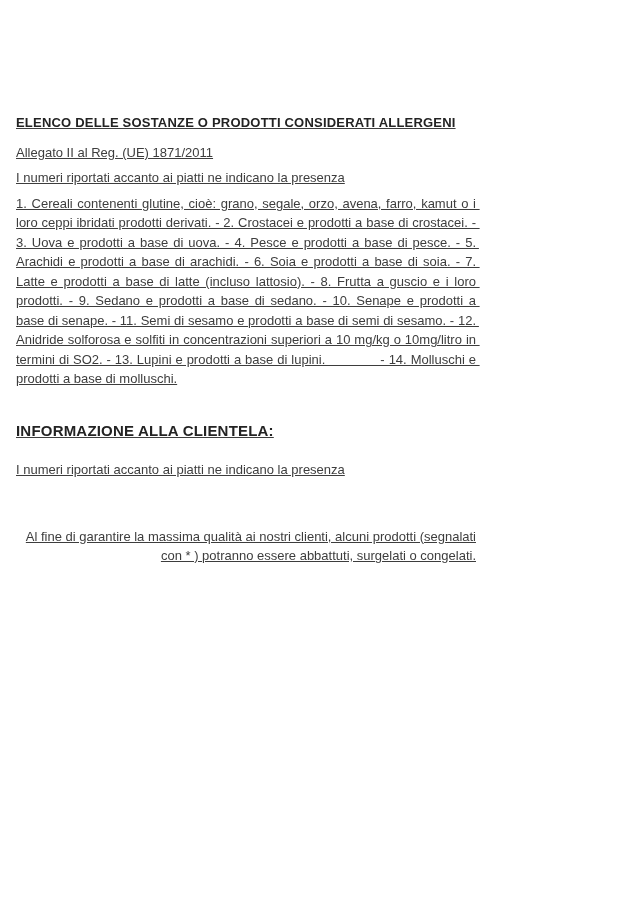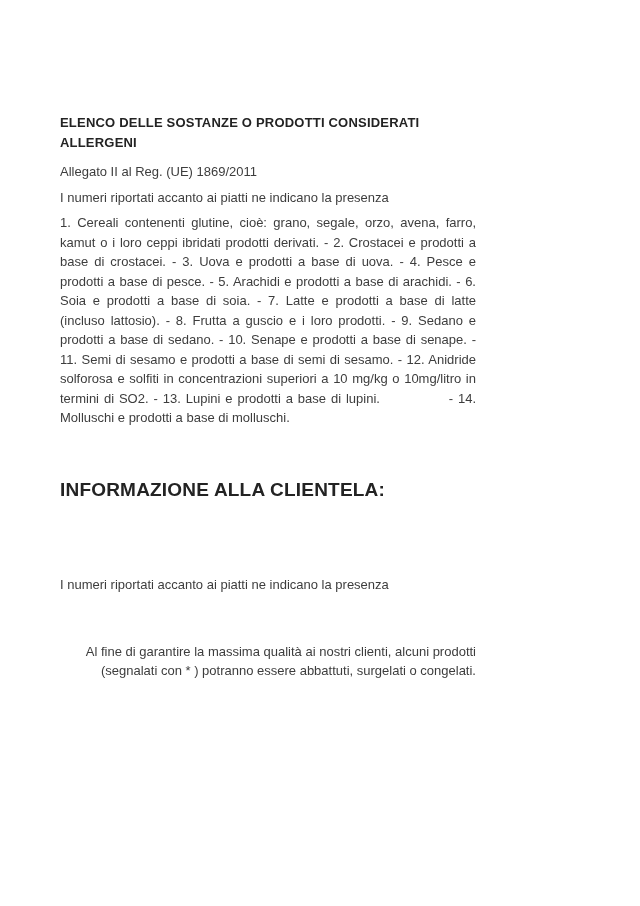--- a/index.html
+++ b/index.html
@@ -14,22 +14,23 @@
     font-family: "Liberation Sans", "DejaVu Sans", sans-serif;
     color: #3d3d3d;
     font-size: 13px;
     line-height: 19.5px;
     -webkit-font-smoothing: antialiased;
   }
   .page {
     width: 516px;
     height: 906px;
     background: #ffffff;
-    padding: 113px 40px 40px 60px;
+    padding: 113px 40px 40px 16px;
     overflow: hidden;
+    text-decoration: underline;
   }
   h1, h2, p { margin: 0; padding: 0; font-weight: normal; }
 
   .doc-title {
     font-size: 13px;
     font-weight: bold;
     color: #232323;
     letter-spacing: 0.2px;
     margin-bottom: 10px;
   }
@@ -37,28 +38,28 @@
     margin-bottom: 6px;
   }
   .note1 {
     margin-bottom: 6px;
   }
   .para {
     text-align: justify;
   }
   .allergen-list {
     white-space: pre-wrap;
-    margin-bottom: 52px;
+    margin-bottom: 32px;
   }
   .info-heading {
-    font-size: 19px;
+    font-size: 15px;
     font-weight: bold;
     color: #232323;
     letter-spacing: 0.2px;
-    margin-bottom: 76px;
+    margin-bottom: 20px;
   }
   .customer-notice {
     margin-bottom: 9px;
   }
   .emphasis {
     font-style: italic;
     text-decoration: underline;
     text-underline-offset: 3px;
   }
   .presence-note-2 {
@@ -68,21 +69,21 @@
     text-align: right;
   }
 </style>
 </head>
 <body>
 
 <div class="page">
 
   <h1 class="doc-title">ELENCO DELLE SOSTANZE O PRODOTTI CONSIDERATI ALLERGENI</h1>
 
-  <p class="subtitle">Allegato II al Reg. (UE) 1869/2011</p>
+  <p class="subtitle">Allegato II al Reg. (UE) 1871/2011</p>
 
   <p class="note1">I numeri riportati accanto ai piatti ne indicano la presenza</p>
 
   <p class="para allergen-list">1. Cereali contenenti glutine, cioè: grano, segale, orzo, avena, farro, kamut o i loro ceppi ibridati prodotti derivati. - 2. Crostacei e prodotti a base di crostacei. - 3. Uova e prodotti a base di uova. - 4. Pesce e prodotti a base di pesce. - 5. Arachidi e prodotti a base di arachidi. - 6. Soia e prodotti a base di soia. - 7. Latte e prodotti a base di latte (incluso lattosio). - 8. Frutta a guscio e i loro prodotti. - 9. Sedano e prodotti a base di sedano. - 10. Senape e prodotti a base di senape. - 11. Semi di sesamo e prodotti a base di semi di sesamo. - 12. Anidride solforosa e solfiti in concentrazioni superiori a 10 mg/kg o 10mg/litro in termini di SO2. - 13. Lupini e prodotti a base di lupini.              - 14. Molluschi e prodotti a base di molluschi.</p>
 
   <h2 class="info-heading">INFORMAZIONE ALLA CLIENTELA:</h2>
 
 
   <p class="presence-note-2">I numeri riportati accanto ai piatti ne indicano la presenza</p>
 

